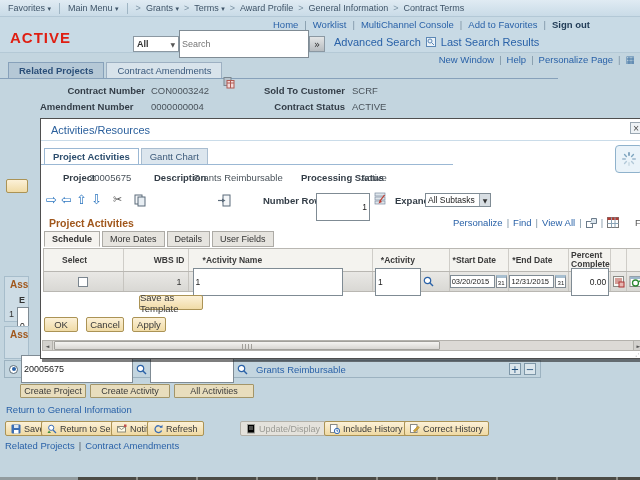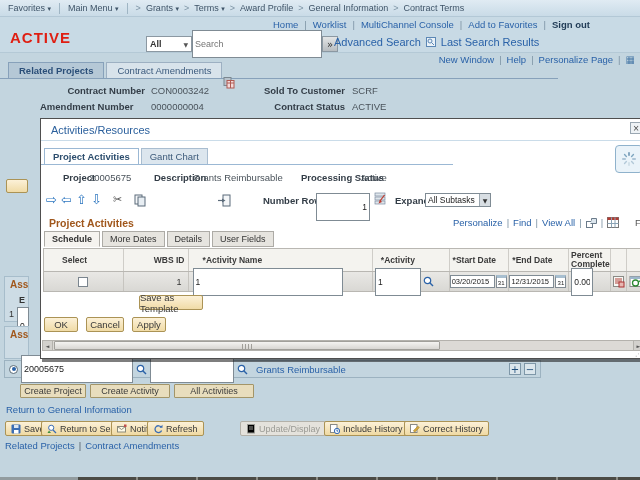--- a/index.html
+++ b/index.html
@@ -97,21 +97,21 @@
       <i class="p">|</i>
     <a class="lnk">Worklist</a>
       <i class="p">|</i>
     <a class="lnk">MultiChannel Console</a>
       <i class="p">|</i>
     <a class="lnk">Add to Favorites</a>
       <i class="p">|</i>
     <a style="color:#1f3a55;font-weight:bold;cursor:pointer">Sign out</a>
   </div>
 
-  <div class="abs f" style="left:146px;top:30px">
+  <div class="abs f" style="left:133px;top:30px">
     <div class="scope">
       <span style="font-weight:bold;font-size:9px">All</span>
       <i class="g" style="font-size:6px;color:#555">▼</i>
     </div>
     <input class="inp" style="width: 130px; height: 16px; font-size: 9px;" placeholder="Search">
     <div class="gobtn g">»</div>
   </div>
   <div class="abs f" style="left:334px;top:36px;gap:5px;font-size:11px">
     <a class="lnk">Advanced Search</a>
     <span>
@@ -411,21 +411,21 @@
         </div>
         <div class="rc" style="width:60px">
           <input class="inp" style="width: 45px; height: 13px; font-size: 7.5px; padding: 0px 1px;" value="03/20/2015">
           <span class="cal" style="margin-left:1px">31</span>
         </div>
         <div class="rc" style="width:60px">
           <input class="inp" style="width: 45px; height: 13px; font-size: 7.5px; padding: 0px 1px;" value="12/31/2015">
           <span class="cal" style="margin-left:1px">31</span>
         </div>
         <div class="rc" style="width:42px">
-            <input class="inp" style="width: 22px; height: 13px; margin-left: 2px; text-align: right;" value="0.00">
+            <input class="inp" style="width: 38px; height: 13px; margin-left: 2px; text-align: right;" value="0.00">
           </div>
         <div class="rc" style="width:16px;justify-content:center">
           <span style="cursor:pointer">
               <svg width="13" height="13">
                 <rect x="1.5" y="1.5" width="10" height="10" fill="#f7f7f4" stroke="#8a8a85"></rect>
                 <line x1="3" y1="4" x2="10" y2="4" stroke="#b0443a"></line>
                 <line x1="3" y1="6" x2="10" y2="6" stroke="#b0443a"></line>
                 <line x1="3" y1="8" x2="8" y2="8" stroke="#b0443a"></line>
                 <rect x="7" y="7" width="5" height="5" fill="#e8b7b2" stroke="#a33"></rect>
               </svg>

